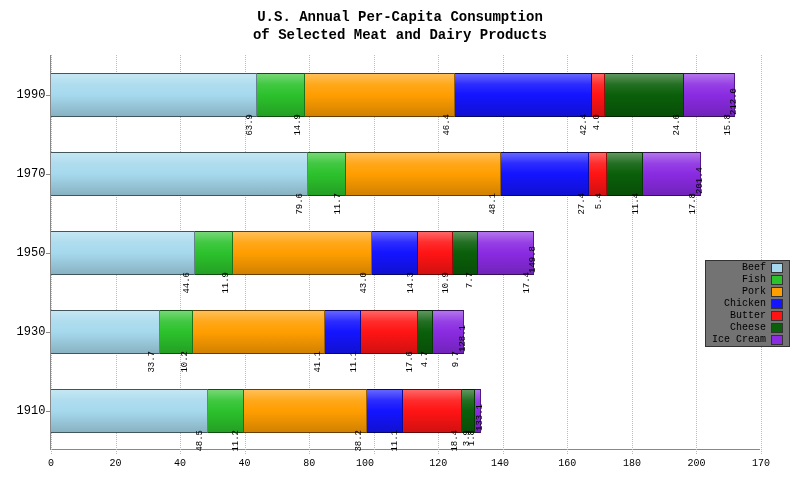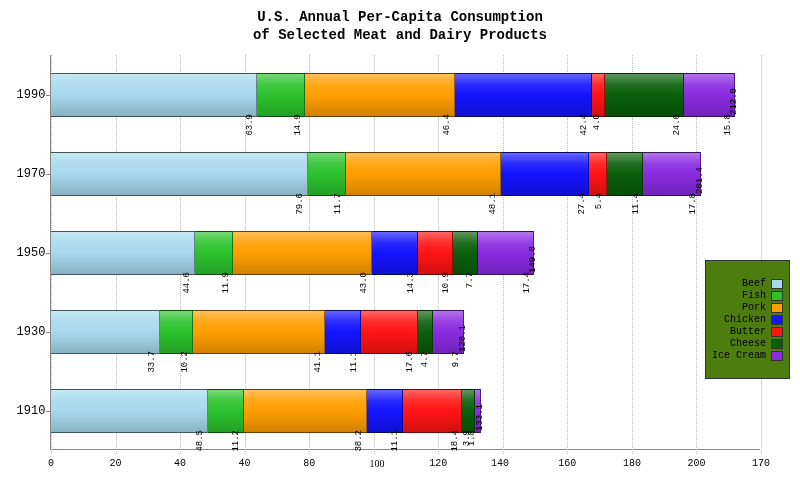--- a/index.html
+++ b/index.html
@@ -119,22 +119,22 @@
     transform: rotate(-90deg);
     transform-origin: bottom left;
     white-space: nowrap;
     bottom: 2px;
   }
   .legend {
     position: absolute;
     right: 10px;
     top: 260px;
     border: 1px solid #333;
-    padding: 16px 6px;
-    background: #4d7c0f;
+    padding: 0 6px;
+    background: #737373;
     font-size: 10px;
   }
   .legend-row {
     display: flex;
     align-items: center;
     justify-content: flex-end;
     gap: 5px;
     margin: 1px 0;
   }
   .legend-label { text-align: right; }
@@ -161,21 +161,21 @@
       <div class="xtick" style="left: 0px;">0</div>
       <div class="grid-v" style="left: 64.5455px;"></div>
       <div class="xtick" style="left: 64.5455px;">20</div>
       <div class="grid-v" style="left: 129.091px;"></div>
       <div class="xtick" style="left: 129.091px;">40</div>
       <div class="grid-v" style="left: 193.636px;"></div>
       <div class="xtick" style="left: 193.636px;">40</div>
       <div class="grid-v" style="left: 258.182px;"></div>
       <div class="xtick" style="left: 258.182px;">80</div>
       <div class="grid-v" style="left: 322.727px;"></div>
-      <div class="xtick" style="left: 326px; font-family: Liberation Serif, serif;">100</div>
+      <div class="xtick" style="left: 314px;">100</div>
       <div class="grid-v" style="left: 387.273px;"></div>
       <div class="xtick" style="left: 387.273px;">120</div>
       <div class="grid-v" style="left: 451.818px;"></div>
       <div class="xtick" style="left: 449px;">140</div>
       <div class="grid-v" style="left: 516.364px;"></div>
       <div class="xtick" style="left: 516.364px;">160</div>
       <div class="grid-v" style="left: 580.909px;"></div>
       <div class="xtick" style="left: 580.909px;">180</div>
       <div class="grid-v" style="left: 645.455px;"></div>
       <div class="xtick" style="left: 645.455px;">200</div>

